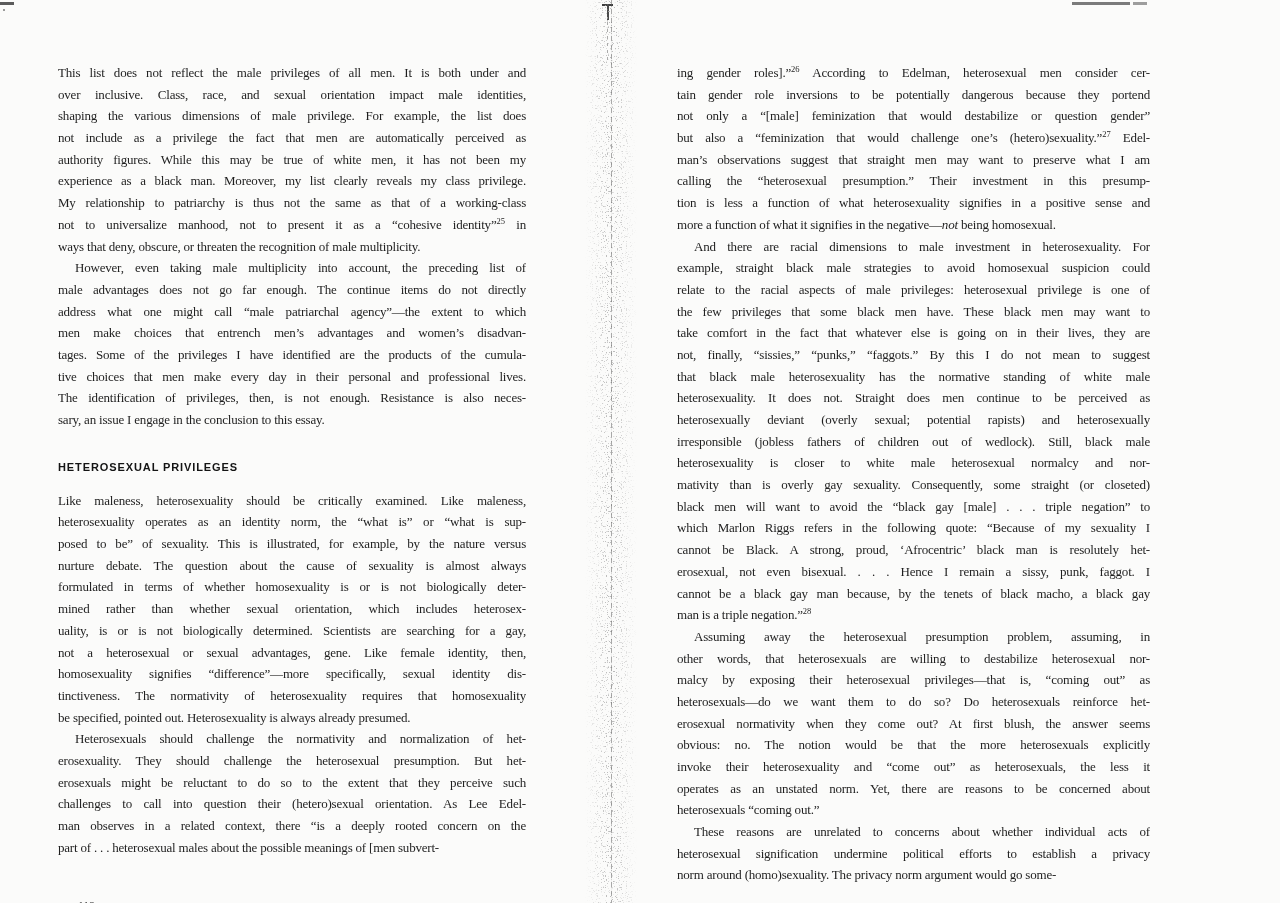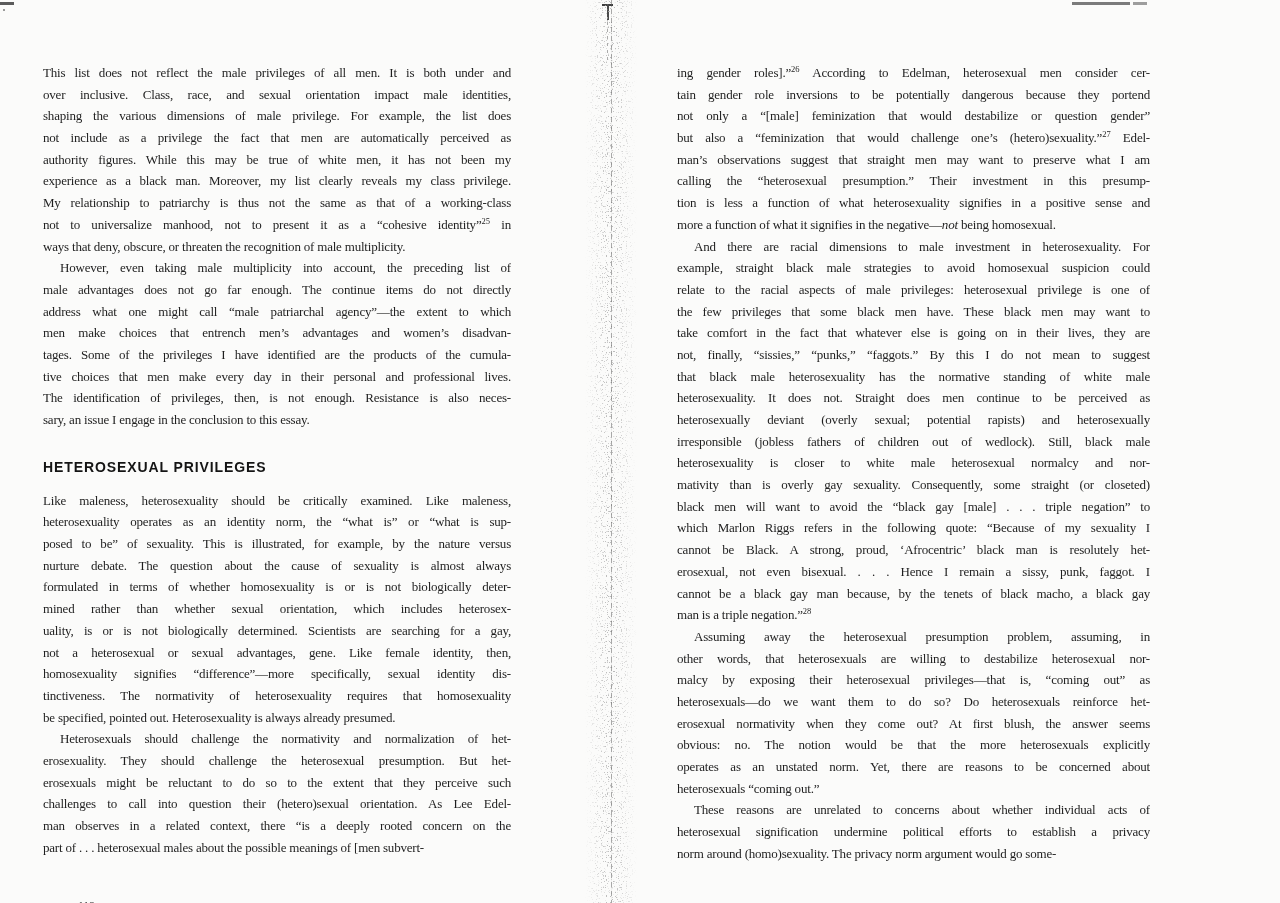--- a/index.html
+++ b/index.html
@@ -2,34 +2,34 @@
 <html><head>
 <meta charset="utf-8">
 <style>
   html,body{margin:0;padding:0;}
   body{
     width:1280px;height:903px;overflow:hidden;position:relative;
     background:#fbfbfa;
     font-family:"Liberation Serif","DejaVu Serif",serif;
   }
   .column{position:absolute;top:62px;}
-  #left-col{left:43px;width:468px;}
+  #left-col{left:58px;width:468px;}
   #right-col{left:677px;width:473px;}
   .para{margin:0;}
   .line{
     font-size:13px;line-height:21.7px;height:21.7px;overflow:hidden;
     letter-spacing:-0.2px;color:#1e1e1e;
     text-align:justify;text-align-last:justify;
   }
   .line.last{text-align-last:left;}
   .line.indent{text-indent:17px;}
   .line sup{font-size:8.5px;line-height:0;vertical-align:super;letter-spacing:0;}
   .heading{
     font-family:"Liberation Sans","DejaVu Sans",sans-serif;
-    font-weight:bold;font-size:14px;line-height:14px;
+    font-weight:bold;font-size:11px;line-height:14px;
     letter-spacing:0.9px;color:#141414;
     margin:29px 0 16px 0;
   }
   
   .gutter{
     position:absolute;left:585px;top:0;width:52px;height:903px;
     -webkit-mask-image:linear-gradient(to right,transparent,#000 42%,#000 58%,transparent);
     mask-image:linear-gradient(to right,transparent,#000 42%,#000 58%,transparent);
     opacity:.8;
   }
@@ -155,20 +155,21 @@
       <div class="line">cannot be a black gay man because, by the tenets of black macho, a black gay</div>
       <div class="line last">man is a triple negation.”<sup>28</sup></div>
     </div>
     <div class="para">
       <div class="line indent">Assuming away the heterosexual presumption problem, assuming, in</div>
       <div class="line">other words, that heterosexuals are willing to destabilize heterosexual nor-</div>
       <div class="line">malcy by exposing their heterosexual privileges—that is, “coming out” as</div>
       <div class="line">heterosexuals—do we want them to do so? Do heterosexuals reinforce het-</div>
       <div class="line">erosexual normativity when they come out? At first blush, the answer seems</div>
       <div class="line">obvious: no. The notion would be that the more heterosexuals explicitly</div>
+      <div class="line">invoke their heterosexuality and “come out” as heterosexuals, the less it</div>
       <div class="line">operates as an unstated norm. Yet, there are reasons to be concerned about</div>
       <div class="line last">heterosexuals “coming out.”</div>
     </div>
     <div class="para">
       <div class="line indent">These reasons are unrelated to concerns about whether individual acts of</div>
       <div class="line">heterosexual signification undermine political efforts to establish a privacy</div>
       <div class="line last">norm around (homo)sexuality. The privacy norm argument would go some-</div>
     </div>
   </div>
 

